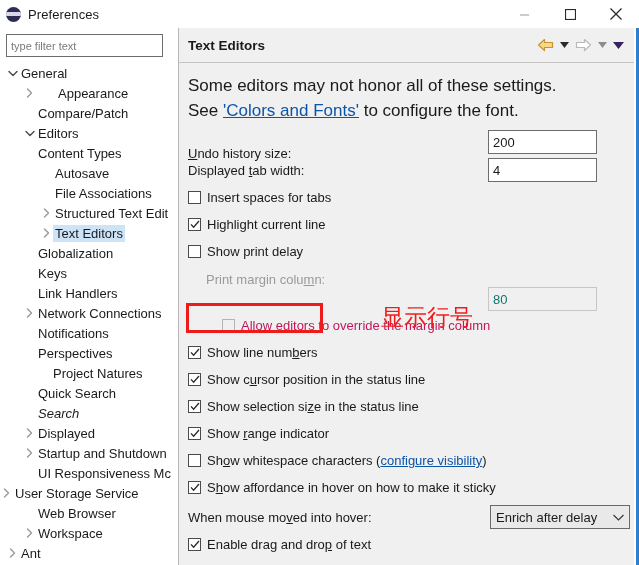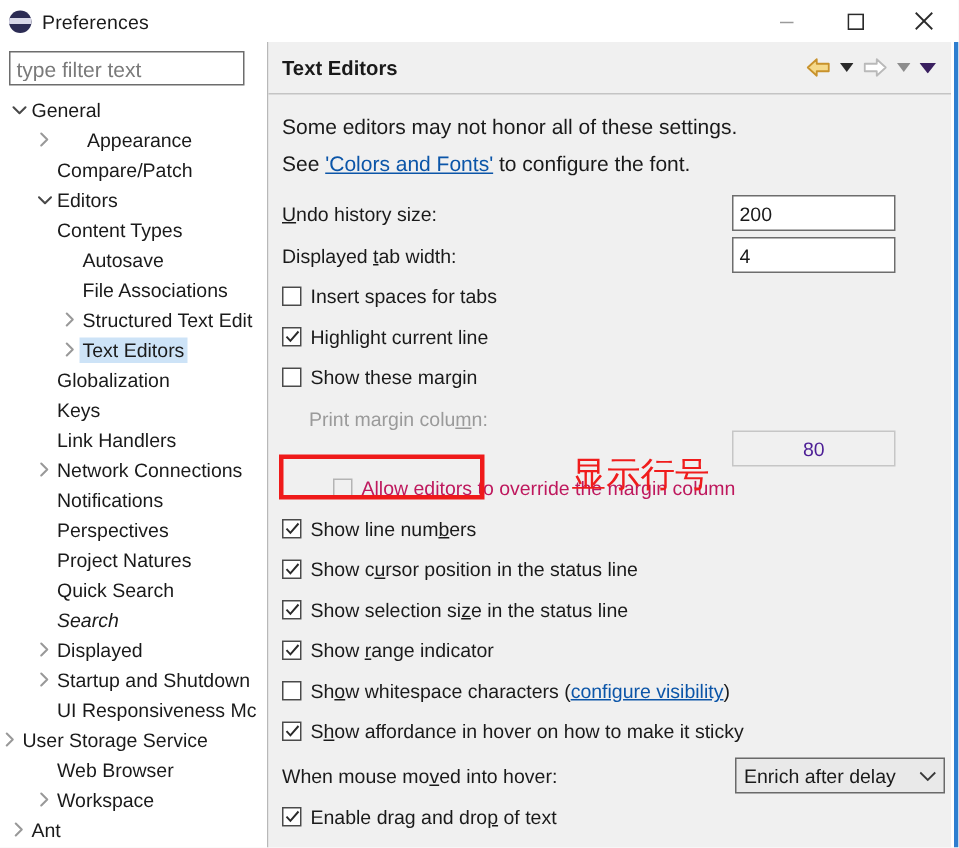--- a/index.html
+++ b/index.html
@@ -40,21 +40,21 @@
   .winbtn svg{ display:block; }
 
   
   #left-panel{
     position:absolute; left:0; top:28px; width:178px; height:537px;
     background:#ffffff;
   }
   #filter-input{
     position:absolute; left:6px; top:6px; width:157px; height:23px;
     border:1px solid #6d6d6d; background:#fff;
-    font-family:"Liberation Sans", sans-serif; font-size:14px;
+    font-family:"Liberation Sans", sans-serif; font-size:11px;
     padding:0 4px; color:#1a1a1a; outline:none;
   }
   #filter-input::placeholder{ color:#7a7a7a; opacity:1; }
   #tree{ position:absolute; left:0; top:35px; width:150px; }
   .tree-row{
     height:20px; display:flex; align-items:center; white-space:nowrap;
     font-size:13px; color:#1a1a1a;
   }
   .twisty{
     width:13px; height:20px; flex:none;
@@ -86,36 +86,36 @@
   #header-tools{ margin-left:auto; display:flex; align-items:center; margin-right:9px; gap:2px; }
   .tool{ display:flex; align-items:center; justify-content:center; height:20px; }
   .tool.arrow{ width:20px; }
   .tool.caret{ width:14px; }
   #header-rule{
     position:absolute; left:0; top:34px; width:455px; height:1px; background:#c4c4c4;
   }
 
   #content{ position:absolute; left:0; top:35px; width:455px; height:502px; }
 
-  .note{ position:absolute; font-size:14px; color:#1a1a1a; white-space:nowrap; }
+  .note{ position:absolute; font-size:17px; color:#1a1a1a; white-space:nowrap; }
   .linktext{ color:#0b55a8; text-decoration:underline; }
 
   .field-label{
     position:absolute; font-size:13px; color:#1a1a1a; white-space:nowrap;
   }
   .field-label.disabled{ color:#9a9a9a; }
   .mn{ text-decoration:underline; }
 
   .textbox{
     position:absolute; width:109px; height:24px;
     border:1px solid #6d6d6d; background:#fff;
     font-family:"Liberation Sans", sans-serif; font-size:13px;
     color:#1a1a1a; padding:0 4px; outline:none;
   }
-  .textbox.disabled{ border-color:#c6c6c6; background:#f0f0f0; color:#4c1d95;text-align:center; }
+  .textbox.disabled{ border-color:#c6c6c6; background:#f0f0f0; color:#0f766e; }
 
   .checkrow{
     position:absolute; display:flex; align-items:center; white-space:nowrap;
     font-size:13px; color:#1a1a1a;
   }
   .checkrow.disabled{ color:#be185d;padding-left:16px; }
   .cbox{
     width:13px; height:13px; flex:none; margin-right:6px;
     border:1px solid #4a4a4a; background:#fff;
     display:flex; align-items:center; justify-content:center;
@@ -255,21 +255,21 @@
         <span class="tree-label">Network Connections</span>
       </div>
       <div class="tree-row" style="padding-left: 23px;">
         <span class="twisty empty"></span>
         <span class="tree-label">Notifications</span>
       </div>
       <div class="tree-row" style="padding-left: 23px;">
         <span class="twisty empty"></span>
         <span class="tree-label">Perspectives</span>
       </div>
-      <div class="tree-row" style="padding-left: 23px;">
+      <div class="tree-row" style="padding-left: 23px; margin-left: 15px;">
         <span class="twisty empty"></span>
         <span class="tree-label">Project Natures</span>
       </div>
       <div class="tree-row" style="padding-left: 23px;">
         <span class="twisty empty"></span>
         <span class="tree-label">Quick Search</span>
       </div>
       <div class="tree-row" style="padding-left: 23px; font-style: italic;">
         <span class="twisty empty"></span>
         <span class="tree-label">Search</span>
@@ -362,21 +362,21 @@
   <div id="header-rule"></div>
 
   <div id="content">
 
     <div class="note" style="left:9px; top:13px;">Some editors may not honor all of these settings.</div>
 
     <div class="note" style="left:9px; top:38px;">
       <span>See </span><a href="#" class="linktext">'Colors and Fonts'</a><span> to configure the font.</span>
     </div>
 
-    <div class="field-label" style="left:9px; top:72px;">
+    <div class="field-label" style="left:9px; top:83px;">
       <span></span><span class="mn">U</span><span>ndo history size:</span>
     </div>
     <input class="textbox" style="left: 309px; top: 67px;" type="text" value="200">
 
     <div class="field-label" style="left:9px; top:100px;">
       <span>Displayed </span><span class="mn">t</span><span>ab width:</span>
     </div>
     <input class="textbox" style="left: 309px; top: 95px;" type="text" value="4">
 
     <div class="checkrow" style="left:9px; top:127px;">
@@ -392,21 +392,21 @@
             <path d="M1 4.4 L3.6 7.2 L9 1" fill="none" stroke="#2a2a2a" stroke-width="1.3"></path>
           </svg>
       </span>
       <span>Highlight current line</span>
     </div>
 
     <div class="checkrow" style="left:9px; top:181px;">
       <span class="cbox">
         
       </span>
-      <span>Show these margin</span>
+      <span>Show print delay</span>
     </div>
 
     <div class="field-label disabled" style="left:27px; top:209px;">
       <span>Print margin colu</span><span class="mn">m</span><span>n:</span>
     </div>
     <input class="textbox disabled" style="left: 309px; top: 224px;" type="text" disabled="" value="80">
 
     <div class="checkrow disabled" style="left:27px; top:255px;">
       <span class="cbox">
         

